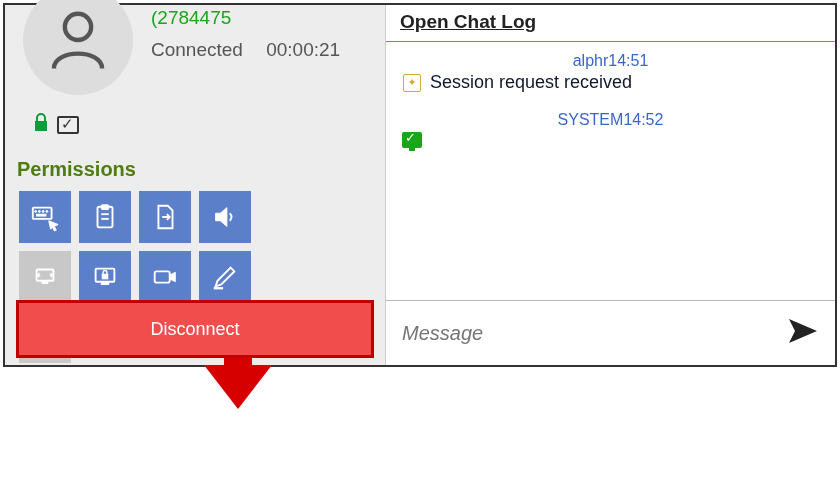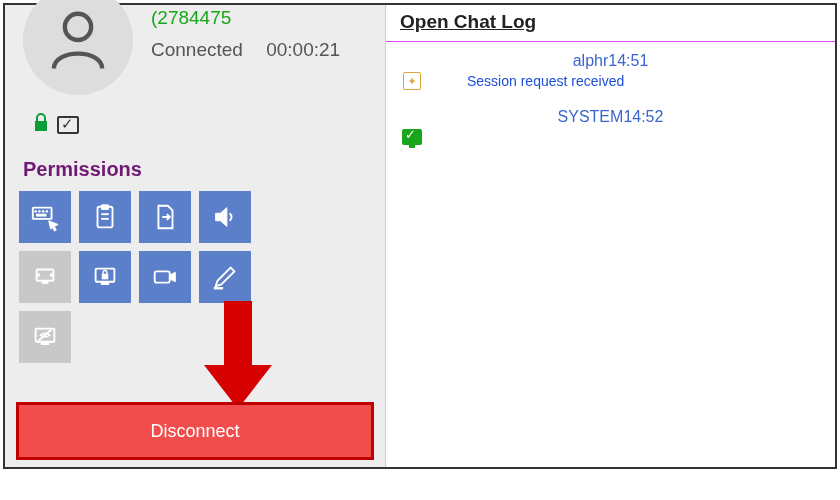--- a/index.html
+++ b/index.html
@@ -6,21 +6,21 @@
   body {
     font-family: Arial, Helvetica, sans-serif;
     width: 840px;
     height: 500px;
     background: #fff;
     overflow: hidden;
     position: relative;
   }
   .frame {
     width: 834px;
-    height: 466px;
+    height: 364px;
     margin: 3px;
     border: 2px solid #333;
     display: flex;
     background: #fff;
     position: relative;
   }
   .left-panel {
     width: 380px;
     background: #ededed;
     position: relative;
@@ -72,24 +72,24 @@
     border-radius: 2px;
   }
   .monitor-check::after {
     content: "✓";
     position: absolute;
     top: -3px; left: 2px;
     font-size: 15px;
     color: #333;
   }
   .perm-label {
-    color: #701a75;
+    color: #4d7c0f;
     font-size: 20px;
     font-weight: bold;
-    padding: 12px 0 10px 18px;
+    padding: 12px 0 10px 12px;
   }
   .perm-grid {
     display: flex;
     flex-wrap: wrap;
     gap: 8px;
     padding: 0 14px;
     width: 310px;
   }
   .perm-btn {
     width: 52px;
@@ -193,21 +193,21 @@
     position: relative;
     border-radius: 2px;
   }
   .monitor-ok::after {
     content: ""; position: absolute;
     bottom: -3px; left: 7px; width: 6px; height: 3px; background: #1aa61a;
   }
   .monitor-ok::before {
     content: "✓"; color: #fff; position: absolute; left: 3px; top: -2px; font-size: 13px;
   }
-  .entry-text { color: #1d4ed8; font-size: 14px; margin-left: 37px; }
+  .entry-text { color: #0f172a; font-size: 18px; }
   .chat-input-row {
     border-top: 1px solid #bbb;
     display: flex;
     align-items: center;
     padding: 16px 16px;
     gap: 10px;
   }
   .chat-input {
     flex: 1;
     font-size: 20px;
@@ -359,14 +359,22 @@
         </div>
         <div class="entry-text-row">
           <span class="entry-icon">
               <span class="monitor-ok"></span>
             </span>
         </div>
       </div>
 
     </div>
 
+    <div class="chat-input-row">
+      <input class="chat-input" placeholder="Message" style="">
+      <span class="send-btn">
+        <svg viewBox="0 0 32 28">
+            <path d="M2 2 L30 14 L2 26 L8 14 Z" fill="#222"></path>
+          </svg>
+      </span>
+    </div>
   </div>
 </div>
 
 </body></html>

